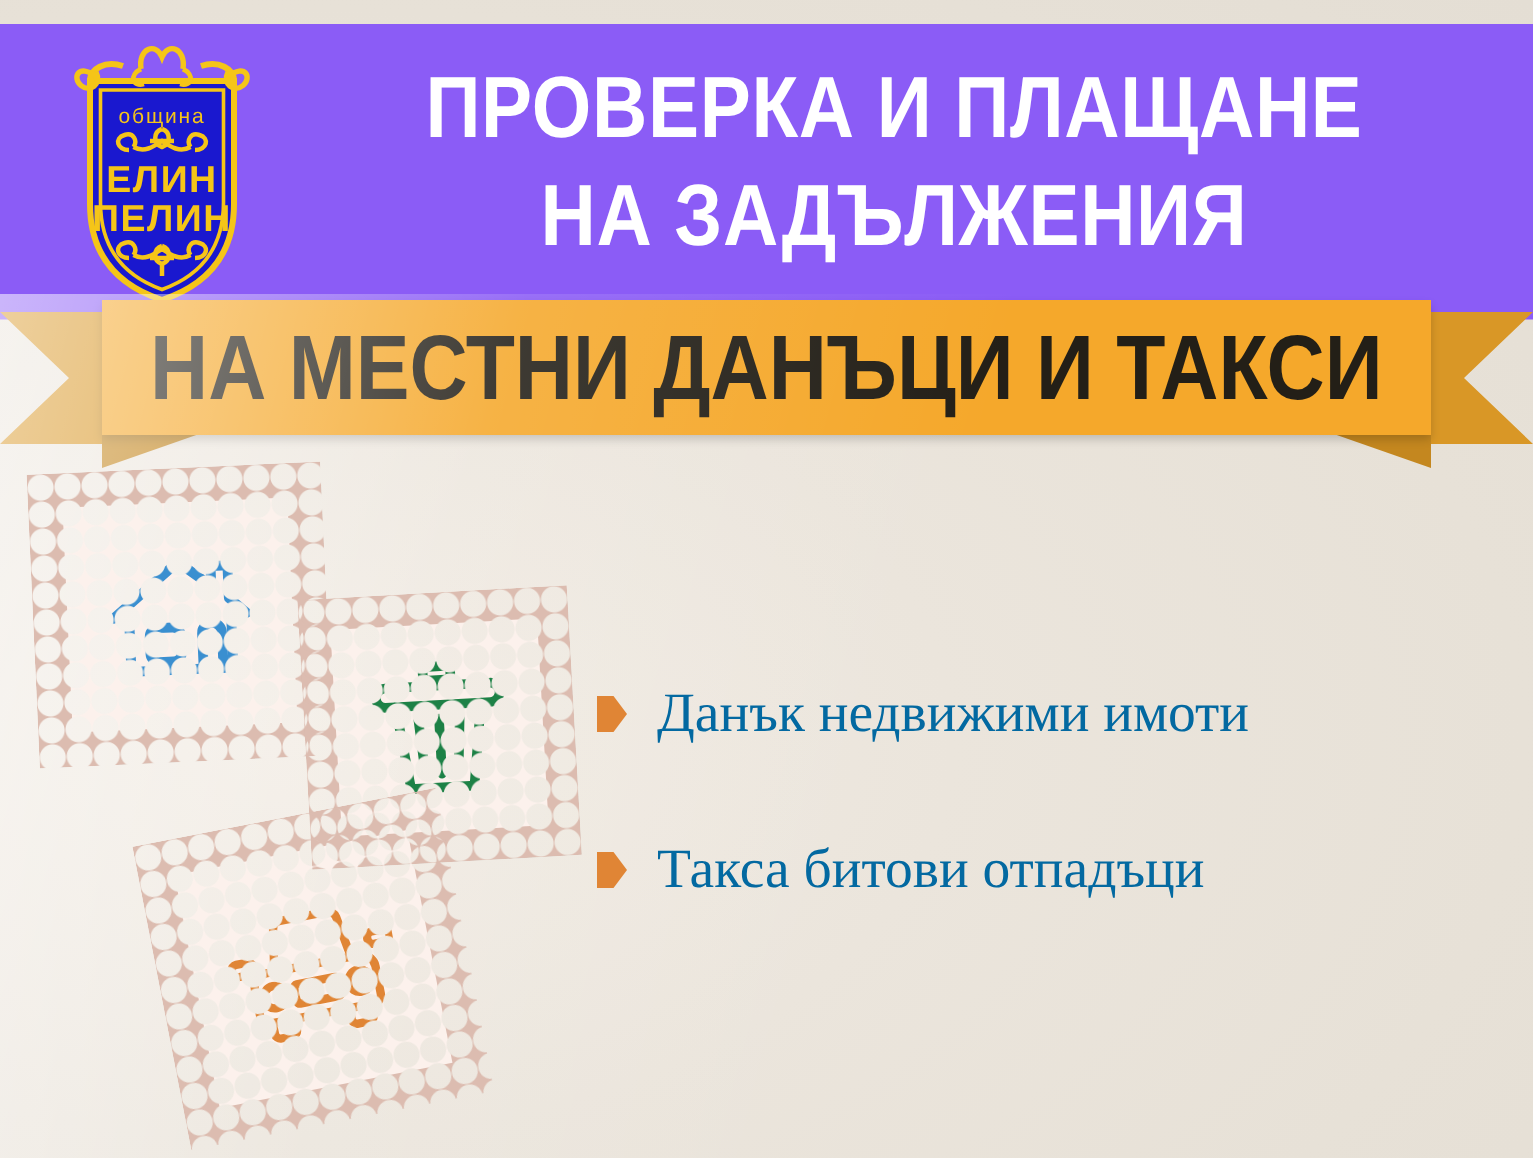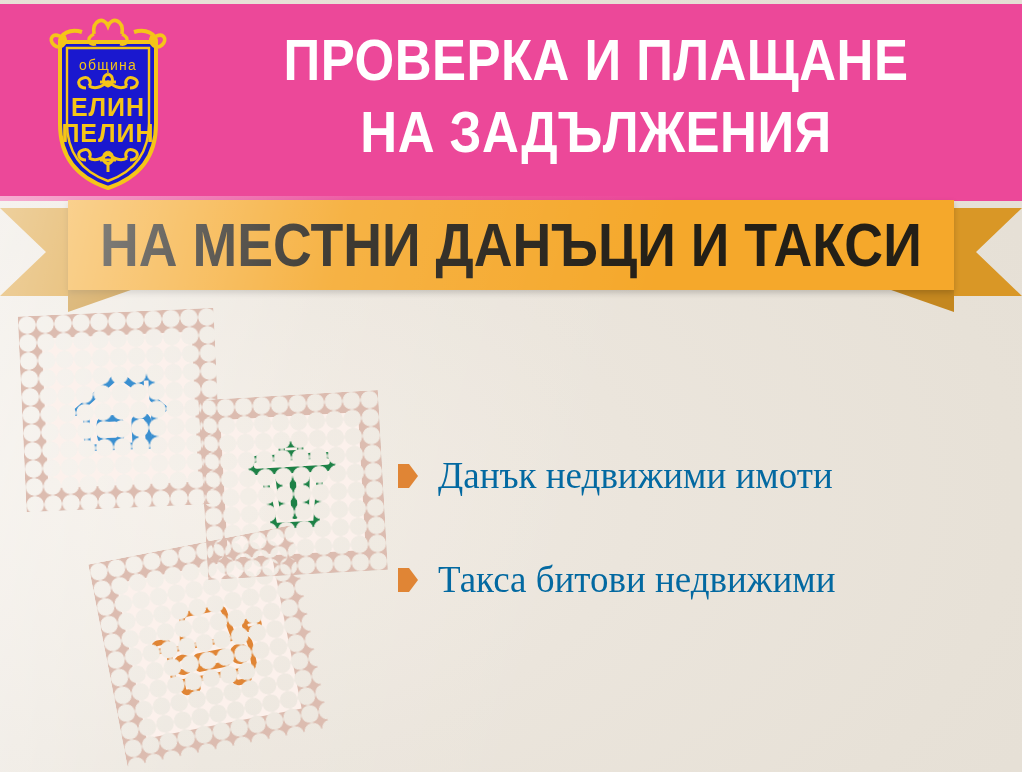--- a/index.html
+++ b/index.html
@@ -31,23 +31,23 @@
     position: absolute;
     left: 0; top: 196px;
     width: 1022px; height: 576px;
     background: linear-gradient(105deg, rgba(255,255,255,0.55) 0%, rgba(255,255,255,0.12) 30%, rgba(255,255,255,0) 58%);
     pointer-events: none;
   }
 
   
   .header {
     position: absolute;
-    left: 0; top: 4px;
+    left: 0; top: 16px;
     width: 1022px; height: 197px;
-    background: #ec4899;
+    background: #8b5cf6;
   }
 
   .logo {
     position: absolute;
     left: 42px; top: 8px;
     width: 132px; height: 182px;
   }
   .logo svg { display: block; width: 132px; height: 182px; }
 
   .header-title {
@@ -282,19 +282,19 @@
 
   <div class="bullets">
 
     <div class="bullet-row">
       <span class="bullet-marker"></span>
       <span class="bullet-text">Данък недвижими имоти</span>
     </div>
 
     <div class="bullet-row">
       <span class="bullet-marker"></span>
-      <span class="bullet-text">Такса битови недвижими</span>
+      <span class="bullet-text">Такса битови отпадъци</span>
     </div>
 
 
   </div>
 
 </div>
 
 </body></html>

